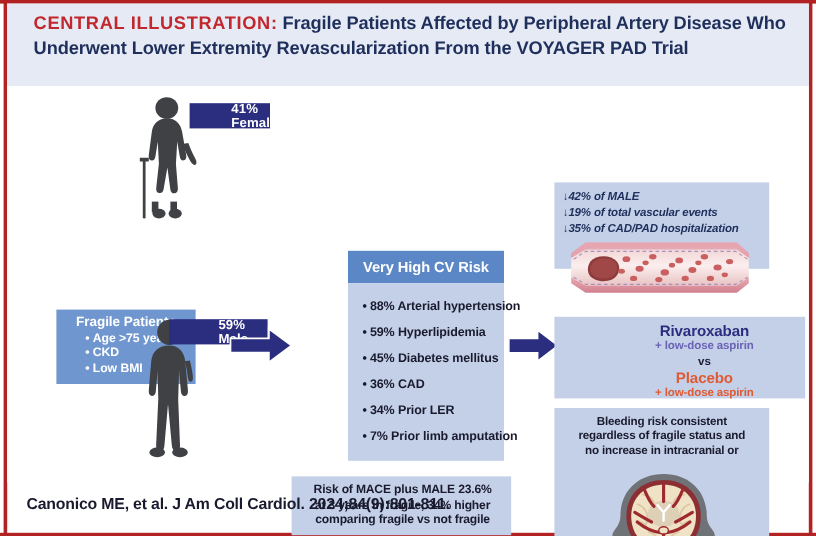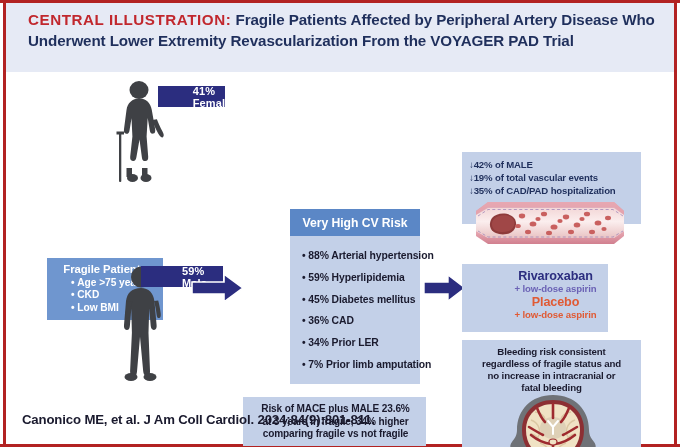--- a/index.html
+++ b/index.html
@@ -169,35 +169,36 @@
     text-align: center;
   }
 
   
   #artery-panel {
     left: 456px;
     top: 80px;
     width: 179px;
     height: 72px;
     padding: 6px 0 0 7px;
+    font-style: italic;
   }
   #artery-panel .stat {
     font-size: 9.6px;
     font-weight: bold;
     color: #1f2f5c;
     line-height: 13.2px;
     letter-spacing: -0.15px;
     white-space: nowrap;
   }
   .down-arrow { font-weight: bold; }
 
   #drug-panel {
     left: 456px;
     top: 192px;
-    width: 146px;
+    width: 209px;
     height: 68px;
     padding-top: 5px;
     text-align: center;
   }
   .drug-name {
     font-size: 12.6px;
     font-weight: bold;
     line-height: 14px;
     letter-spacing: -0.1px;
   }
@@ -388,29 +389,29 @@
             <ellipse cx="86" cy="23" rx="2.6" ry="2"></ellipse>
           <ellipse cx="108" cy="21" rx="2.6" ry="2"></ellipse>
             <ellipse cx="130" cy="31" rx="2.6" ry="2"></ellipse>
         </g>
       </svg>
     </div>
 
     <div class="box lightblue" id="drug-panel">
       <div class="drug-name drug-riva">Rivaroxaban</div>
       <div class="drug-sub sub-riva">+ low-dose aspirin</div>
+      <div class="drug-vs">vs</div>
       <div class="drug-name drug-plac">Placebo</div>
       <div class="drug-sub sub-plac">+ low-dose aspirin</div>
     </div>
 
     <div class="box lightblue" id="bleed-panel">
       <p>Bleeding risk consistent</p>
       <p>regardless of fragile status and</p>
       <p>no increase in intracranial or</p>
-      <p>fatal bleeding</p>
 
       <svg style="position:absolute; left:45px; top:54px;" width="92" height="74" viewBox="0 0 92 74">
 
         <path d="M46 1 C24 1 10 16 10 36 c0 6-3 9-5 12 c-3 4-2 8 3 9 l4 1 v15 h68 V58 l4-1 c5-1 6-5 3-9 c-2-3-5-6-5-12 C82 16 68 1 46 1 z" fill="#6f7277"></path>
 
         <path d="M46 6 C27 6 15 19 15 36 c0 12 5 20 11 24 h40 c6-4 11-12 11-24 C77 19 65 6 46 6 z" fill="#8c2f33"></path>
 
         <path d="M46 10 C30 10 19 21 19 36 c0 10 4 17 9 21 h36 c5-4 9-11 9-21 C73 21 62 10 46 10 z" fill="#f0e2c4"></path>
 
         <g stroke="#d9c5a0" stroke-width="1.5" fill="none" opacity="0.9">

